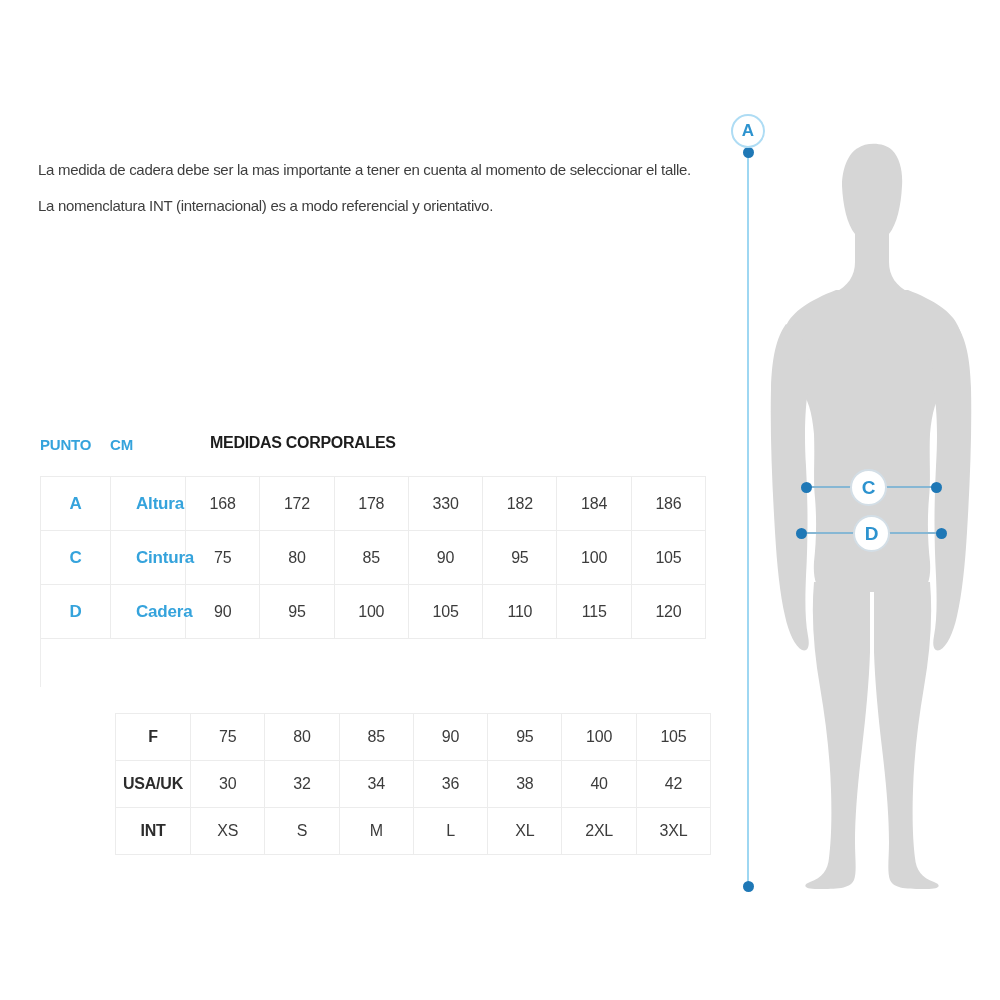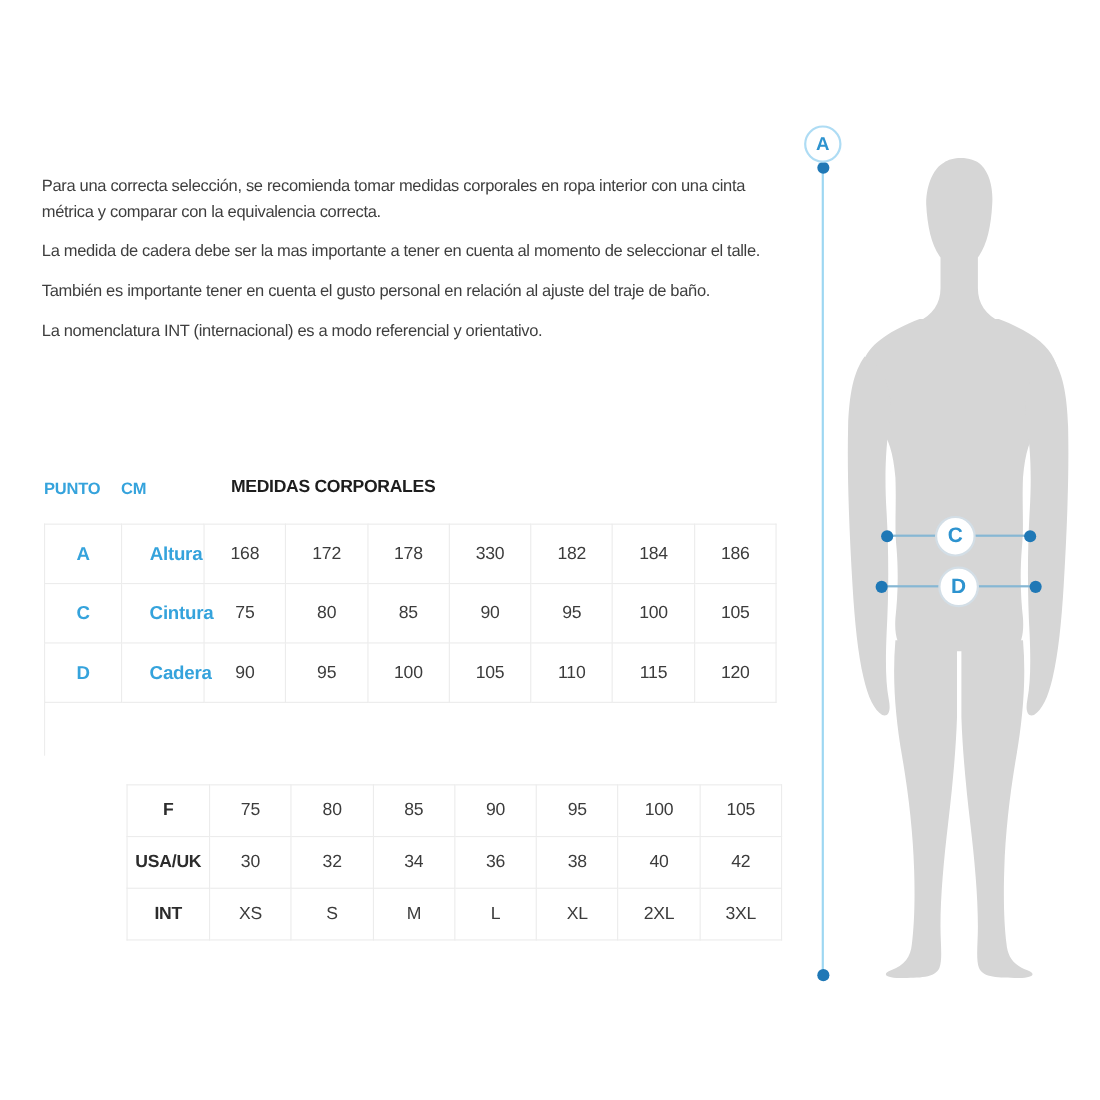--- a/index.html
+++ b/index.html
@@ -60,23 +60,21 @@
   .badge.a{left:731px;top:114px;width:34px;height:34px;border:2px solid #aedcf4;font-size:17px;}
   .badge.c{left:850px;top:469px;width:37px;height:37px;border:2px solid #d3dee6;font-size:19px;}
   .badge.d{left:853px;top:515px;width:37px;height:37px;border:2px solid #d3dee6;font-size:19px;}
 </style>
 </head>
 <body>
 
 <div class="page">
 
   <section class="intro">
-    <p>Para una correcta selección, se recomienda tomar medidas corporales en ropa interior con una cinta métrica y comparar con la equivalencia correcta.</p>
     <p>La medida de cadera debe ser la mas importante a tener en cuenta al momento de seleccionar el talle.</p>
-    <p>También es importante tener en cuenta el gusto personal en relación al ajuste del traje de baño.</p>
     <p>La nomenclatura INT (internacional) es a modo referencial y orientativo.</p>
   </section>
 
   <div class="t1-header">
     <span class="punto">PUNTO</span>
     <span class="cm">CM</span>
     <span class="title">MEDIDAS CORPORALES</span>
   </div>
 
   <table class="t1">

